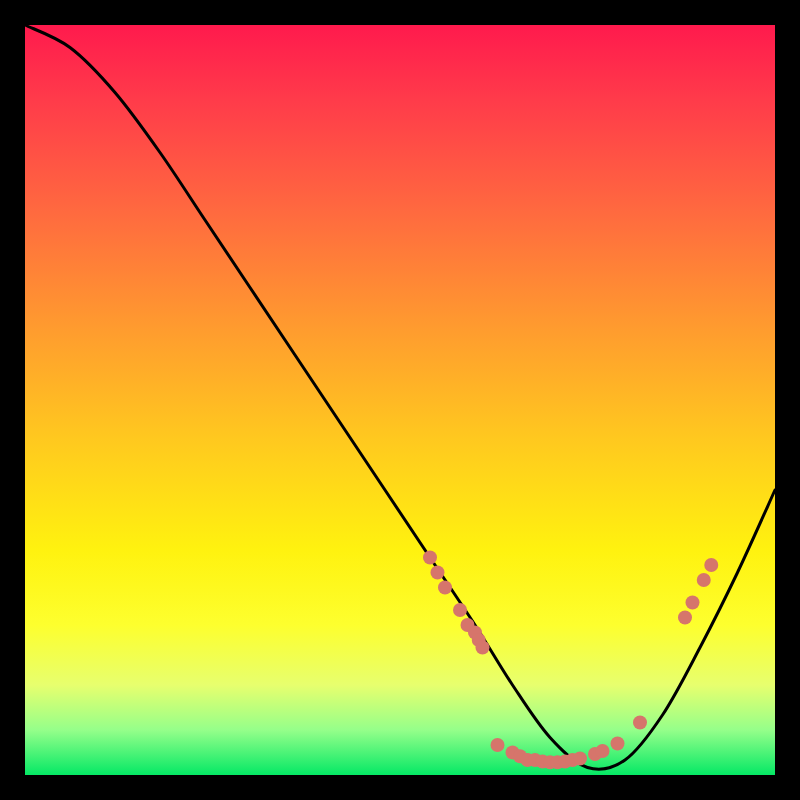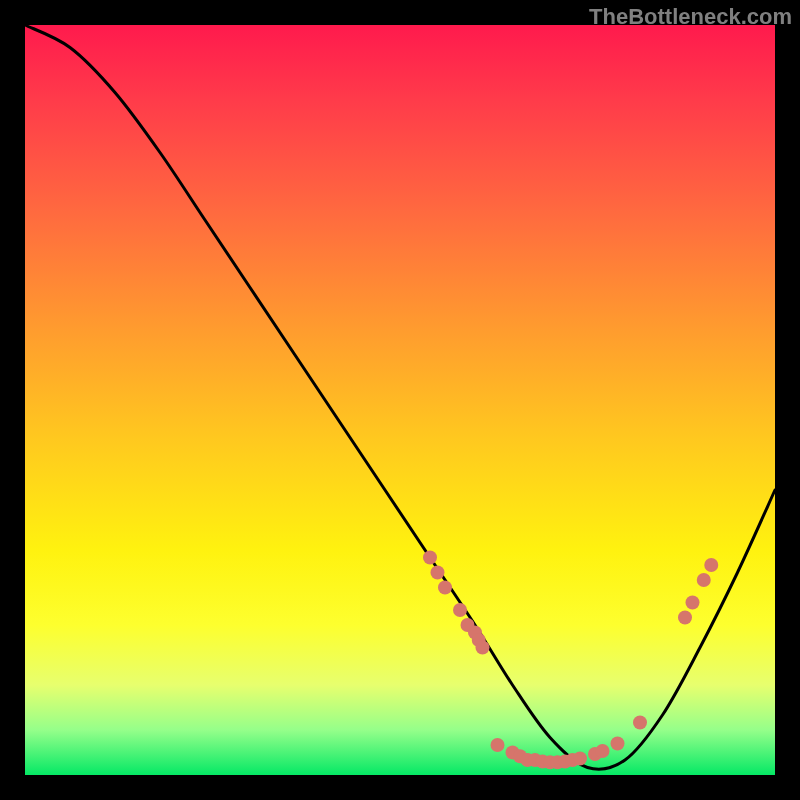--- a/index.html
+++ b/index.html
@@ -52,21 +52,20 @@
     width: 750px;
     height: 750px;
     overflow: visible;
   }
 </style>
 </head>
 <body>
 
 <div class="frame">
 
-  <div class="attribution">TheBottleneck.com</div>
 
   <div class="plot-area">
     <svg class="curve" viewBox="0 0 750 750" preserveAspectRatio="none">
       <path id="curve-path" fill="none" stroke="#000000" stroke-width="3" stroke-linecap="round" stroke-linejoin="round" d="M 0 0 C 7.5 3.75, 30 11.25, 45 22.5 C 60 33.75, 75 50, 90 67.5 C 105 85, 120 106.25, 135 127.5 C 150 148.75, 165 172.5, 180 195 C 195 217.5, 210 240, 225 262.5 C 240 285, 255 307.49999999999994, 270 329.99999999999994 C 285 352.49999999999994, 300 375, 315 397.5 C 330 420, 345 442.5, 360 465 C 375 487.5, 390 510, 405 532.5 C 420 555, 436.25 578.75, 450 600 C 463.75 621.25, 475 641.25, 487.5 660 C 500 678.75, 512.5 698.75, 525 712.5 C 537.5 726.25, 550 738.75, 562.5 742.5 C 575 746.25, 587.5 743.75, 600 735 C 612.5 726.25, 625 708.75, 637.5 690 C 650 671.25, 662.5 646.25, 675 622.5 C 687.5 598.75, 700 573.75, 712.5 547.5 C 725 521.25, 743.75 478.75, 750 465"></path>
       <g id="marker-layer">
           <circle cx="405" cy="532.5" r="7" fill="#d6756b"></circle>
           <circle cx="412.50000000000006" cy="547.5" r="7" fill="#d6756b"></circle>
           <circle cx="420.00000000000006" cy="562.5" r="7" fill="#d6756b"></circle>
           <circle cx="434.99999999999994" cy="585" r="7" fill="#d6756b"></circle>
           <circle cx="442.5" cy="600" r="7" fill="#d6756b"></circle>

